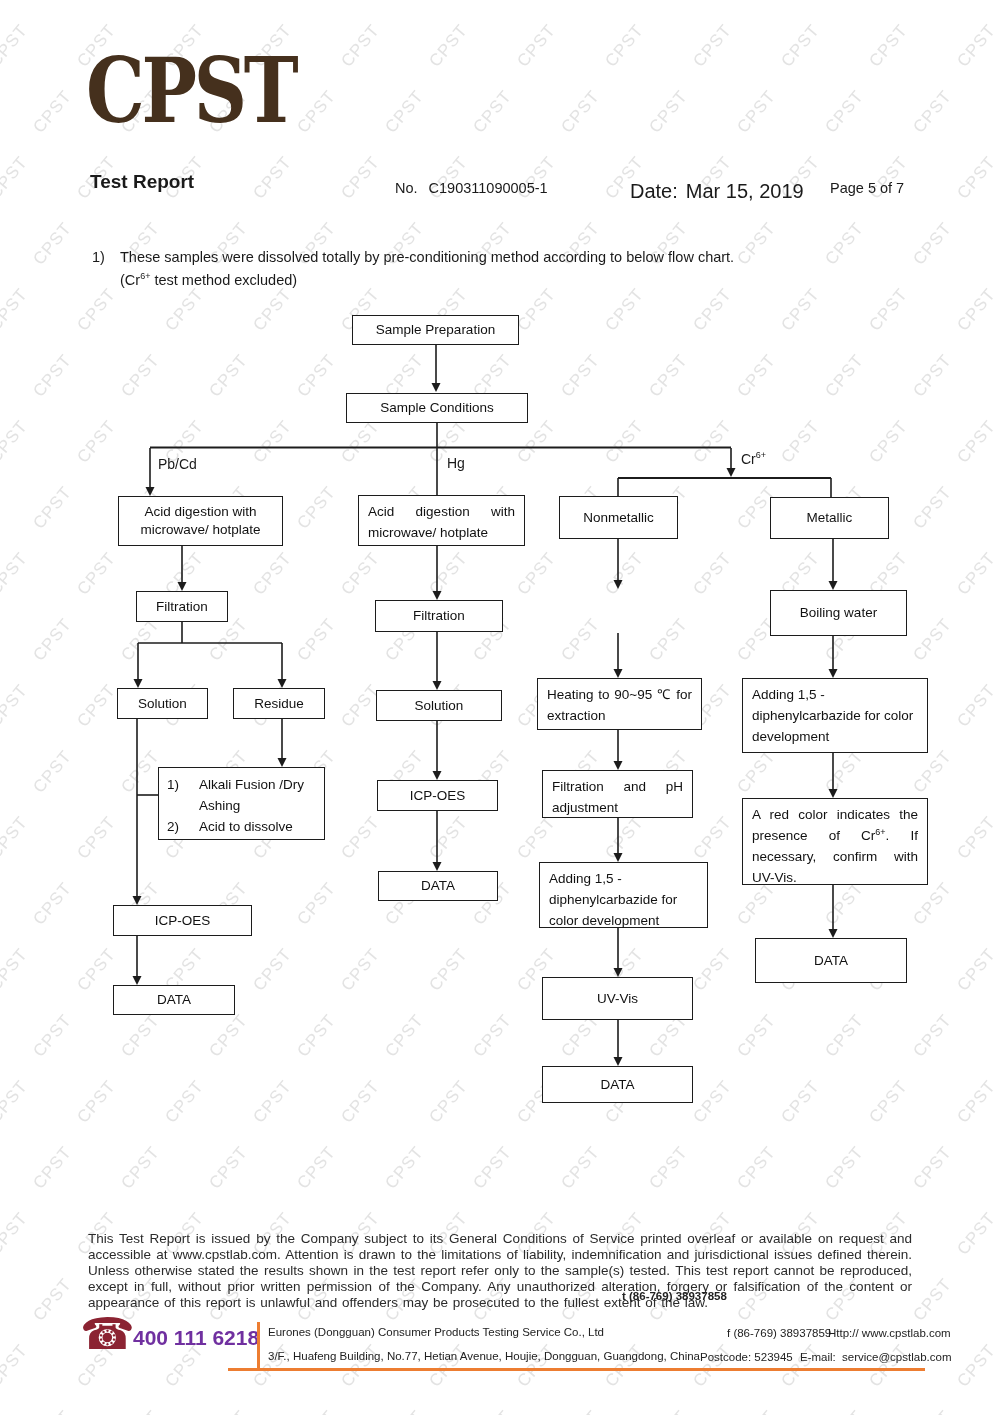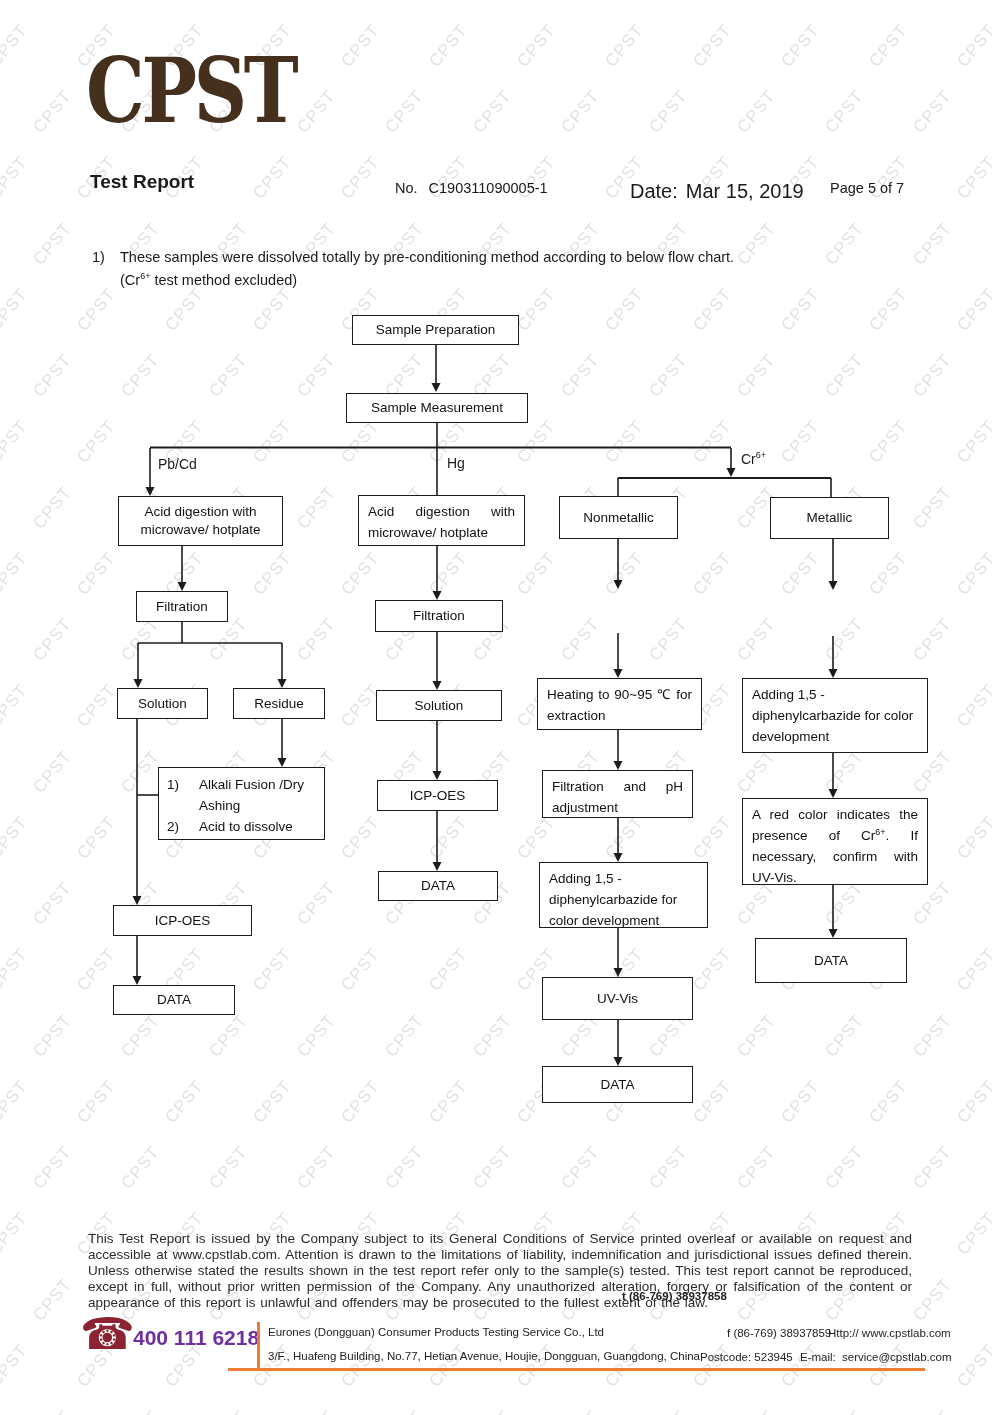--- a/index.html
+++ b/index.html
@@ -417,29 +417,30 @@
       </g>
     </svg>
 
     <div class="branch-label" style="left:158px;top:456px;">Pb/Cd</div>
     <div class="branch-label" style="left:447px;top:455px;">Hg</div>
     <div class="branch-label" style="left:741px;top:451px;">
       <span>Cr</span><sup>6+</sup>
     </div>
 
     <div class="fbox" style="left:352px;top:315px;width:167px;height:30px;">Sample Preparation</div>
-    <div class="fbox" style="left:346px;top:393px;width:182px;height:30px;">Sample Measurement</div>
+    <div class="fbox" style="left:346px;top:393px;width:182px;height:30px;">Sample Conditions</div>
 
     <div class="fbox" style="left:118px;top:496px;width:165px;height:50px;">Acid digestion with microwave/ hotplate</div>
     <div class="fbox just" style="left:358px;top:495px;width:167px;height:51px;">Acid digestion with microwave/ hotplate</div>
     <div class="fbox" style="left:559px;top:496px;width:119px;height:43px;">Nonmetallic</div>
     <div class="fbox" style="left:770px;top:497px;width:119px;height:42px;">Metallic</div>
 
     <div class="fbox" style="left:136px;top:591px;width:92px;height:31px;">Filtration</div>
     <div class="fbox" style="left:375px;top:600px;width:128px;height:32px;">Filtration</div>
+    <div class="fbox" style="left:770px;top:590px;width:137px;height:46px;">Boiling water</div>
 
     <div class="fbox" style="left:117px;top:688px;width:91px;height:31px;">Solution</div>
     <div class="fbox" style="left:233px;top:688px;width:92px;height:31px;">Residue</div>
     <div class="fbox" style="left:376px;top:690px;width:126px;height:31px;">Solution</div>
     <div class="fbox just" style="left:537px;top:678px;width:165px;height:52px;">Heating to 90~95 ℃ for extraction</div>
     <div class="fbox leftblk" style="left:742px;top:678px;width:186px;height:75px;">Adding 1,5 -diphenylcarbazide for color development</div>
 
     <div class="fbox alkali" style="left:158px;top:767px;width:167px;height:73px;">
       <div class="alkali-row">
         <span class="alkali-num">1)</span>

